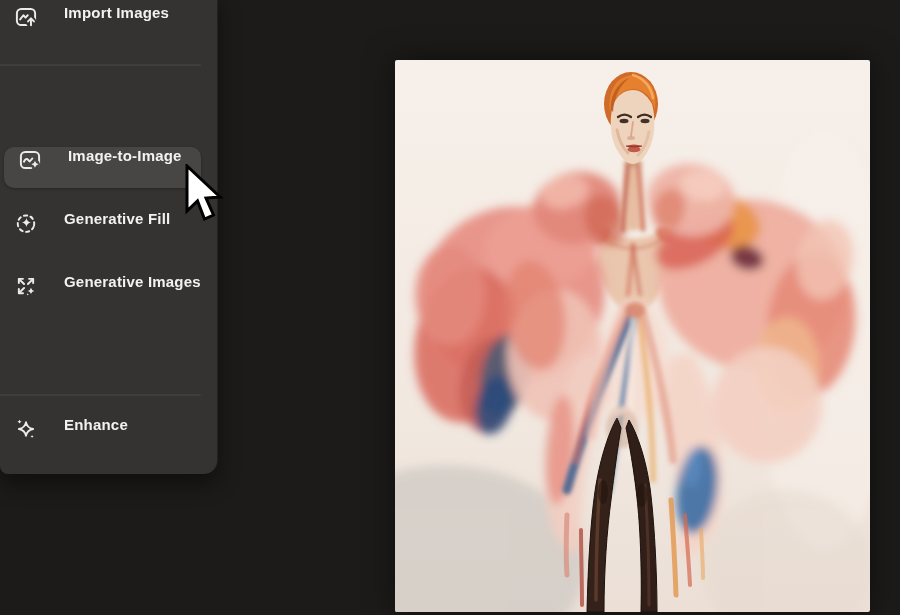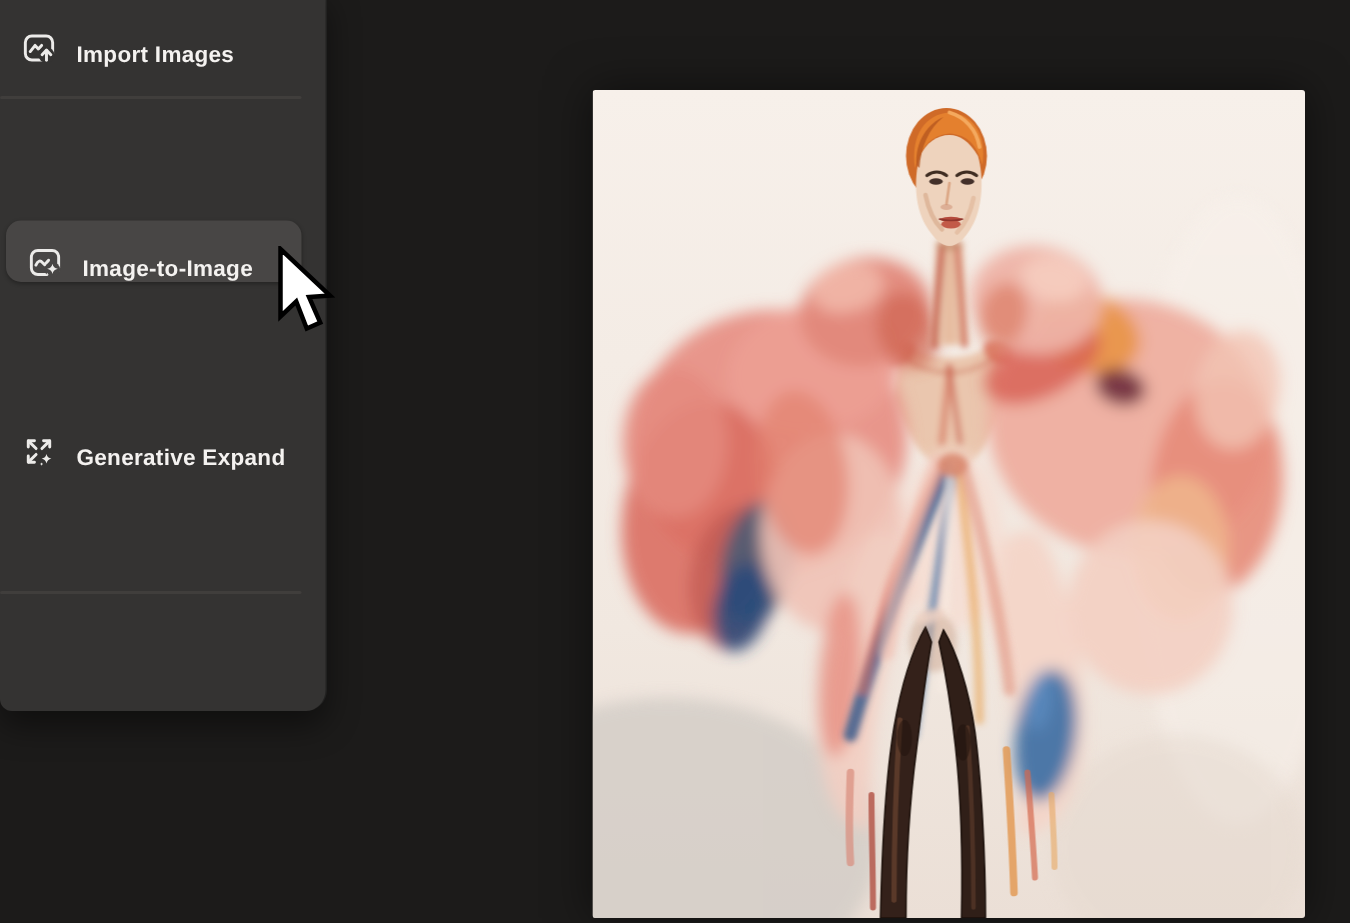--- a/index.html
+++ b/index.html
@@ -2,22 +2,22 @@
 <html><head>
 <meta charset="utf-8">
 <style>
   html,body{margin:0;padding:0;background:#1b1a19;}
   #screen{position:relative;width:900px;height:615px;background:#1c1b1a;overflow:hidden;
           font-family:"Liberation Sans", sans-serif;}
   
   #panel{position:absolute;left:0;top:-6px;width:217px;height:480px;background:#343332;
          border-radius:0 0 14px 8px;border-right:1px solid rgba(0,0,0,.35);
          box-shadow:0 10px 22px rgba(0,0,0,.45);}
-  .menu-item{position:absolute;left:0;width:217px;height:41px;display:flex;align-items:flex-end;
-             gap:12px;padding-left:13px;box-sizing:border-box;cursor:pointer;}
+  .menu-item{position:absolute;left:0;width:217px;height:41px;display:flex;align-items:flex-start;
+             gap:25px;padding-left:13px;box-sizing:border-box;cursor:pointer;}
   .menu-item .label{color:#f4f2f0;font-size:15px;font-weight:bold;letter-spacing:.2px;white-space:nowrap;}
   .menu-item.active{left:4px;width:197px;background:#484645;border-radius:10px;
                     box-shadow:0 1px 3px rgba(0,0,0,.3);}
   .menu-item .icn{width:26px;height:26px;flex:0 0 26px;display:block;}
   .divider{position:absolute;left:0;width:201px;height:2px;background:#403e3c;border-radius:1px;}
   
   #canvas-area{position:absolute;left:217px;top:0;width:683px;height:615px;}
   #artwork{position:absolute;left:178px;top:60px;width:475px;height:552px;border-radius:2px;
            overflow:hidden;box-shadow:0 0 30px rgba(0,0,0,.5);}
   #artwork svg{display:block;}
@@ -55,40 +55,56 @@
           <rect x="3.6" y="4.6" width="16.8" height="14.8" rx="4"></rect>
           <path d="M6.4 13.6 C7.6 11 9 10.4 10.4 12 L11.8 13.4 L14.2 10.6"></path>
         </g>
         <circle cx="16.6" cy="16.4" r="4.7" fill="#484645"></circle>
         <path d="M16.6 12.7 Q17.1 15.4 19.9 15.9 Q17.1 16.4 16.6 19.1 Q16.1 16.4 13.3 15.9 Q16.1 15.4 16.6 12.7 Z" fill="#ecebe9"></path>
         <path d="M13.4 18.3 Q13.6 19.1 14.4 19.3 Q13.6 19.5 13.4 20.3 Q13.2 19.5 12.4 19.3 Q13.2 19.1 13.4 18.3 Z" fill="#ecebe9"></path>
       </svg>
       <span class="label">Image-to-Image</span>
     </div>
 
+    <div class="menu-item" style="top:216px">
+      <svg class="icn" viewBox="0 0 24 24">
+        <circle cx="12" cy="12.6" r="7.6" fill="none" stroke="#ecebe9" stroke-width="1.8" stroke-linecap="round" stroke-dasharray="3 3.2" transform="rotate(20 12 12.6)"></circle>
+        <path d="M12.4 7.4 Q13 10.9 16.6 11.5 Q13 12.1 12.4 15.6 Q11.8 12.1 8.2 11.5 Q11.8 10.9 12.4 7.4 Z" fill="#ecebe9"></path>
+        <path d="M17 5.2 Q17.2 6.2 18.2 6.4 Q17.2 6.6 17 7.6 Q16.8 6.6 15.8 6.4 Q16.8 6.2 17 5.2 Z" fill="#ecebe9"></path>
+      </svg>
+      <span class="label">Generative Fill</span>
+    </div>
 
     <div class="menu-item" style="top:279px">
       <svg class="icn" viewBox="0 0 24 24">
         <g fill="none" stroke="#ecebe9" stroke-width="1.8" stroke-linecap="round" stroke-linejoin="round">
           <path d="M10.2 10.2 L5.6 5.6"></path>
             <path d="M5.4 9.2 L5.4 5.4 L9.2 5.4"></path>
           <path d="M13.8 10.2 L18.4 5.6"></path>
             <path d="M14.8 5.4 L18.6 5.4 L18.6 9.2"></path>
           <path d="M10.2 13.8 L5.6 18.4"></path>
             <path d="M5.4 14.8 L5.4 18.6 L9.2 18.6"></path>
         </g>
         <path d="M16.6 13.6 Q17.1 16 19.6 16.5 Q17.1 17 16.6 19.4 Q16.1 17 13.6 16.5 Q16.1 16 16.6 13.6 Z" fill="#ecebe9"></path>
         <path d="M13.6 18.7 Q13.8 19.5 14.6 19.7 Q13.8 19.9 13.6 20.7 Q13.4 19.9 12.6 19.7 Q13.4 19.5 13.6 18.7 Z" fill="#ecebe9"></path>
       </svg>
-      <span class="label">Generative Expand</span>
+      <span class="label">Generative Images</span>
     </div>
 
 
     <div class="divider" style="top:400px"></div>
 
+    <div class="menu-item" style="top:422px">
+      <svg class="icn" viewBox="0 0 24 24">
+        <path d="M12 5.6 Q13 11 18.6 12 Q13 13 12 18.4 Q11 13 5.4 12 Q11 11 12 5.6 Z" fill="none" stroke="#ecebe9" stroke-width="1.7" stroke-linejoin="round"></path>
+        <path d="M6 3.4 Q6.3 4.9 7.9 5.2 Q6.3 5.5 6 7 Q5.7 5.5 4.1 5.2 Q5.7 4.9 6 3.4 Z" fill="#ecebe9"></path>
+        <path d="M17.6 17.6 Q17.8 18.8 19.1 19 Q17.8 19.2 17.6 20.4 Q17.4 19.2 16.1 19 Q17.4 18.8 17.6 17.6 Z" fill="#ecebe9"></path>
+      </svg>
+      <span class="label">Enhance</span>
+    </div>
   </nav>
 
   <svg id="cursor" viewBox="0 0 46 64">
     <path d="M4 2 L4 47 L14.5 37 L21.5 55 L30.5 51 L23 34 L37 33 Z" fill="#ffffff" stroke="#000000" stroke-width="3" stroke-linejoin="miter"></path>
   </svg>
 
   <main id="canvas-area">
     <figure id="artwork" style="margin:0">
       <svg width="475" height="552" viewBox="0 0 475 552">
         <defs>

